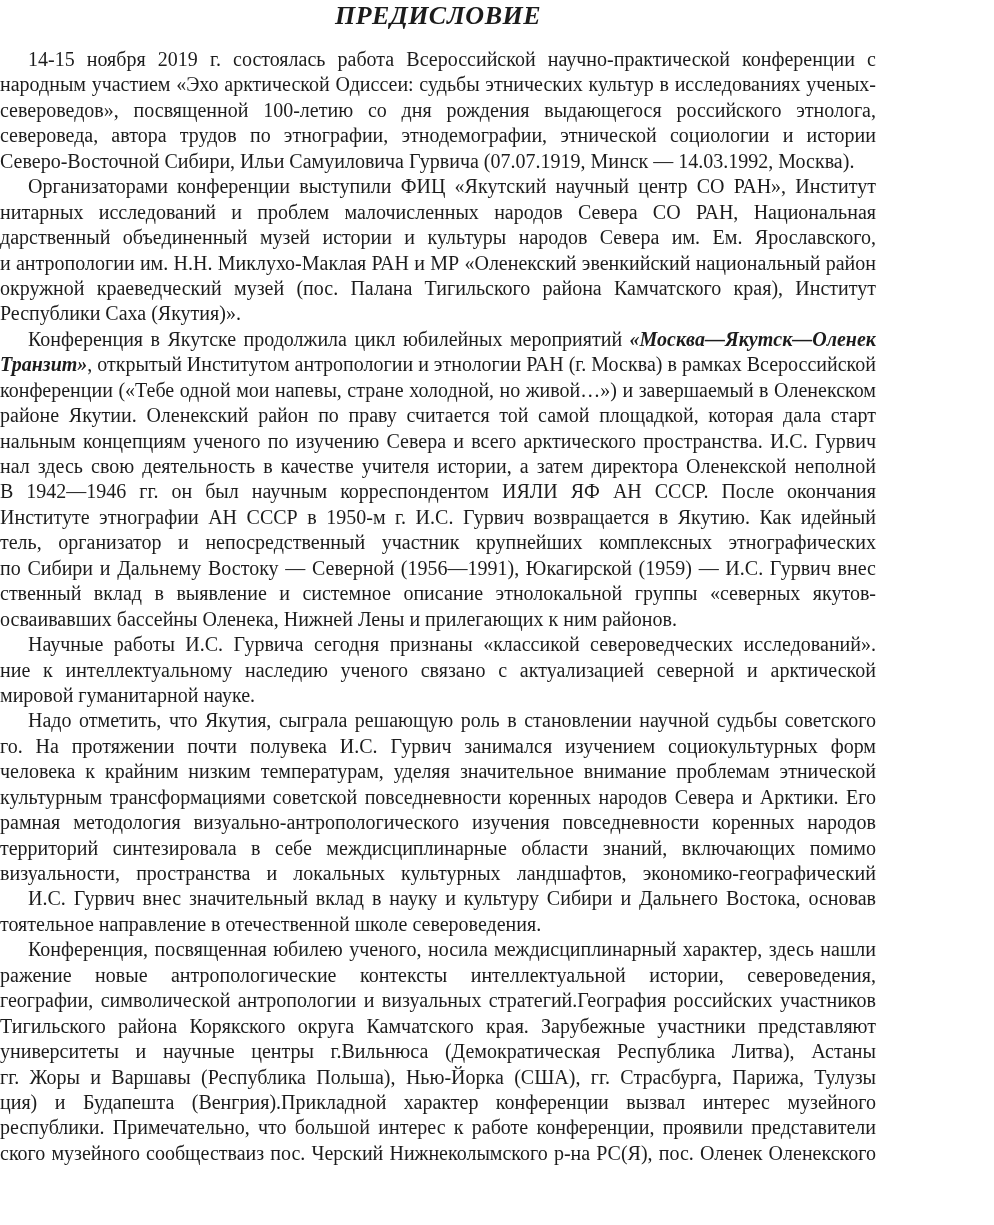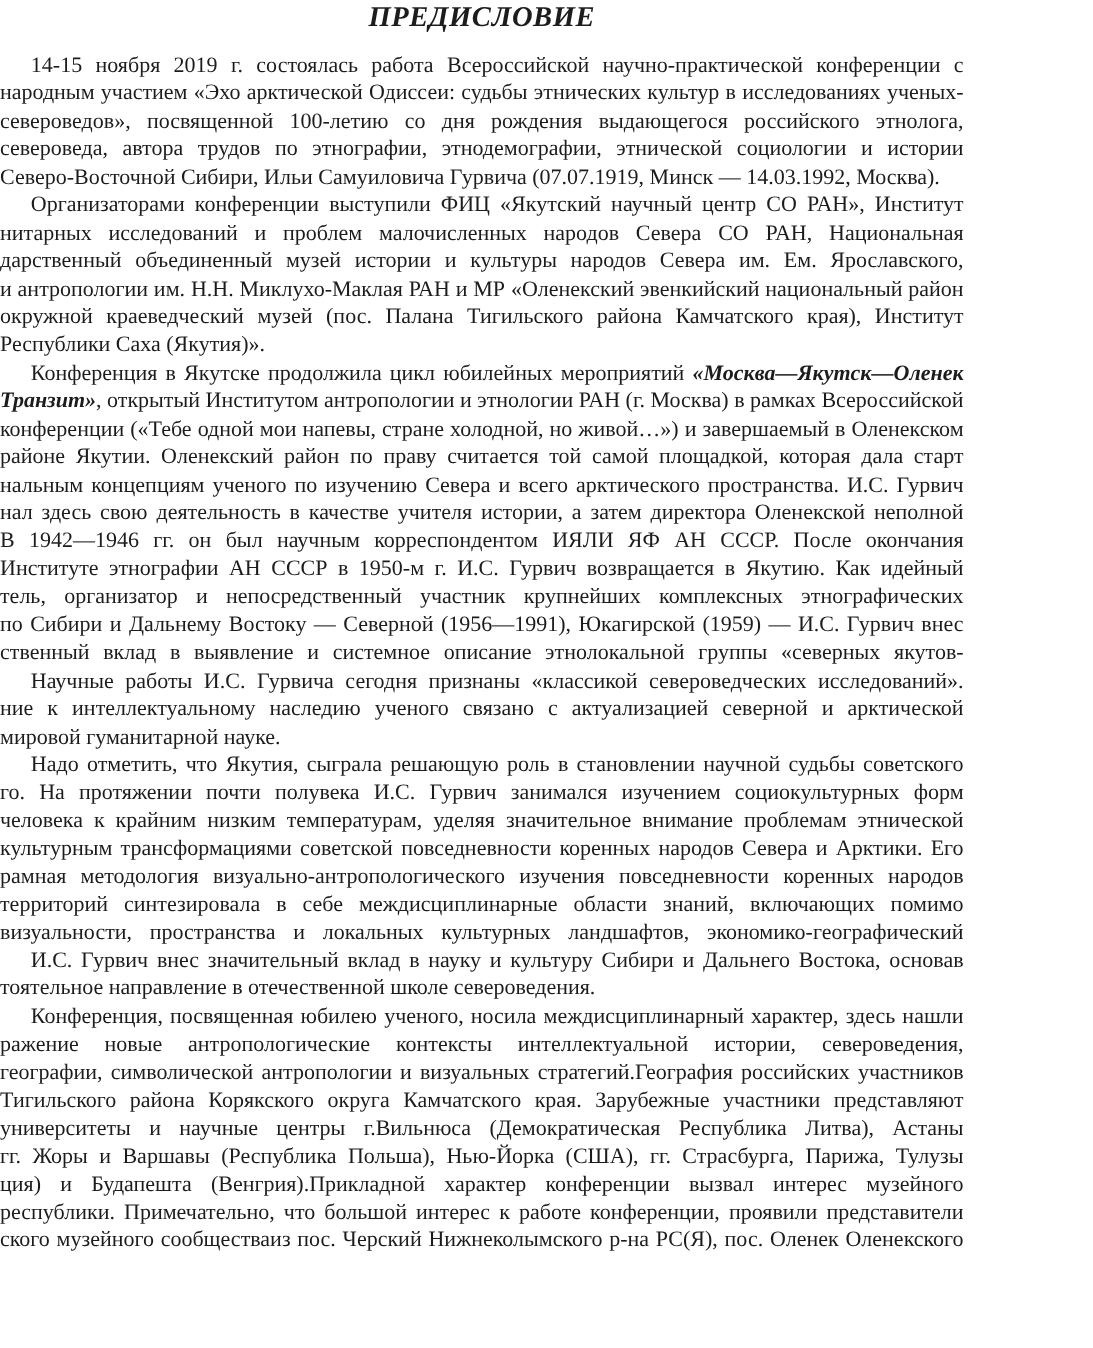--- a/index.html
+++ b/index.html
@@ -75,20 +75,21 @@
         <div class="line"><span class="bi">Транзит»</span><span>, открытый Институтом антропологии и этнологии РАН (г. Москва) в рамках Всероссийской</span></div>
         <div class="line"><span>конференции («Тебе одной мои напевы, стране холодной, но живой…») и завершаемый в Оленекском</span></div>
         <div class="line"><span>районе Якутии. Оленекский район по праву считается той самой площадкой, которая дала старт ориги-</span></div>
         <div class="line"><span>нальным концепциям ученого по изучению Севера и всего арктического пространства. И.С. Гурвич начи-</span></div>
         <div class="line"><span>нал здесь свою деятельность в качестве учителя истории, а затем директора Оленекской неполной школы.</span></div>
         <div class="line"><span>В 1942—1946 гг. он был научным корреспондентом ИЯЛИ ЯФ АН СССР. После окончания аспирантуры в</span></div>
         <div class="line"><span>Институте этнографии АН СССР в 1950-м г. И.С. Гурвич возвращается в Якутию. Как идейный вдохнови-</span></div>
         <div class="line"><span>тель, организатор и непосредственный участник крупнейших комплексных этнографических экспедиций</span></div>
         <div class="line"><span>по Сибири и Дальнему Востоку — Северной (1956—1991), Юкагирской (1959) — И.С. Гурвич внес суще-</span></div>
         <div class="line"><span>ственный вклад в выявление и системное описание этнолокальной группы «северных якутов-оленеводов»,</span></div>
+        <div class="line para-end"><span>осваивавших бассейны Оленека, Нижней Лены и прилегающих к ним районов.</span></div>
       </div>
       <div class="paragraph">
         <div class="line first"><span>Научные работы И.С. Гурвича сегодня признаны «классикой североведческих исследований». Обраще-</span></div>
         <div class="line"><span>ние к интеллектуальному наследию ученого связано с актуализацией северной и арктической тематики в</span></div>
         <div class="line para-end"><span>мировой гуманитарной науке.</span></div>
       </div>
       <div class="paragraph">
         <div class="line first"><span>Надо отметить, что Якутия, сыграла решающую роль в становлении научной судьбы советского учено-</span></div>
         <div class="line"><span>го. На протяжении почти полувека И.С. Гурвич занимался изучением социокультурных форм адаптации</span></div>
         <div class="line"><span>человека к крайним низким температурам, уделяя значительное внимание проблемам этнической истории,</span></div>

